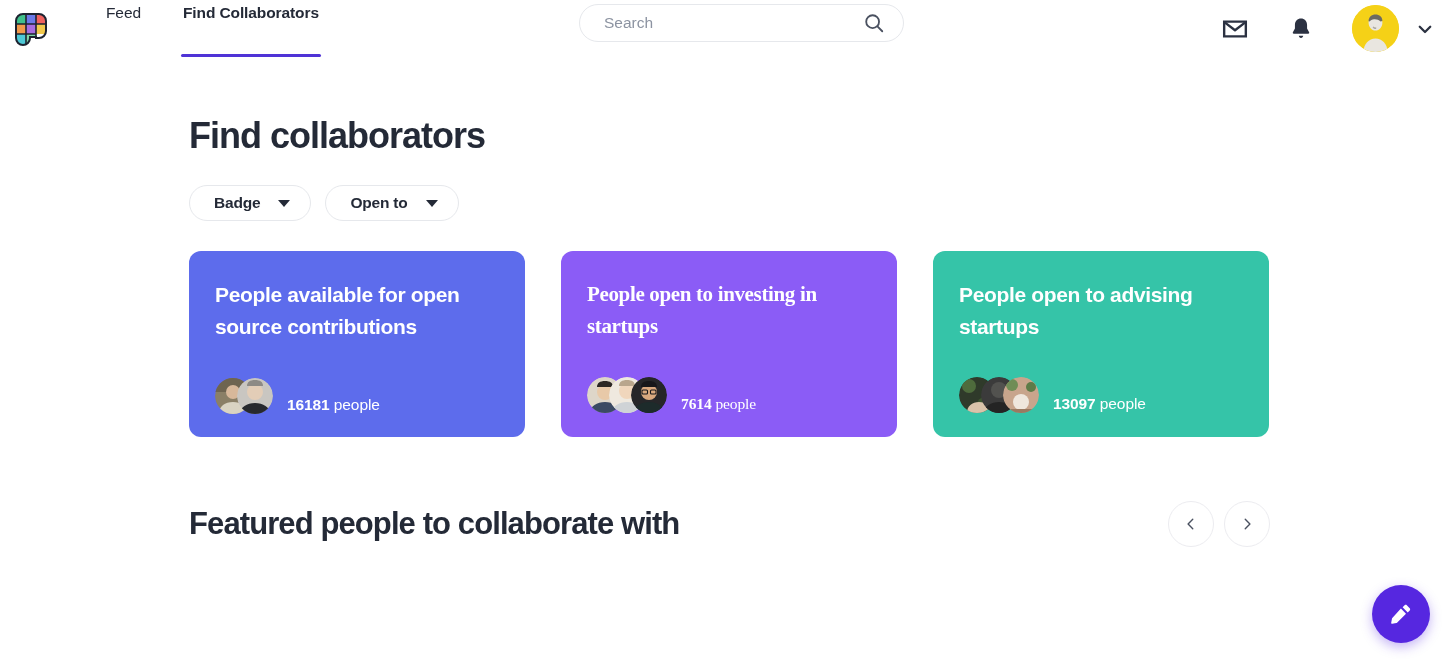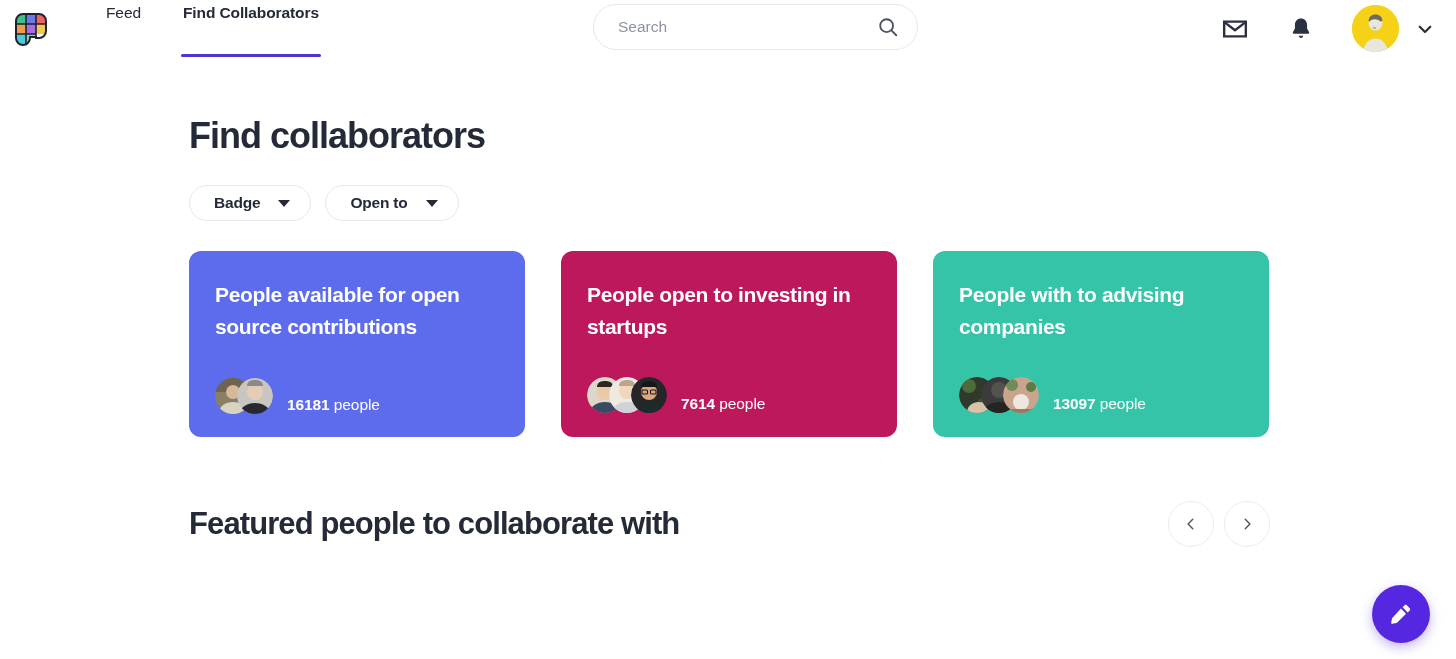--- a/index.html
+++ b/index.html
@@ -64,24 +64,24 @@
     position: absolute;
     left: 0; right: 0;
     bottom: 0;
     height: 3px;
     background: #4f33d6;
     border-radius: 2px;
   }
 
   .search-wrap {
     position: absolute;
-    left: 593px;
+    left: 579px;
     top: 4px;
     width: 325px;
-    height: 46px;
+    height: 38px;
   }
 
   .search-box {
     width: 100%;
     height: 100%;
     border: 1px solid #e6e8ec;
     border-radius: 25px;
     background: #fff;
     display: flex;
     align-items: center;
@@ -404,21 +404,21 @@
             </svg>
           </div>
         </div>
         <div class="card-count">
           <b>16181</b>
           <span>people</span>
         </div>
       </div>
     </div>
 
-    <div class="card" id="card-1" style="background: #be185d;">
+    <div class="card" id="card-1" style="background: #8b5cf6; font-family: Liberation Serif, serif;">
       <div class="card-title">People open to investing in startups</div>
       <div class="card-foot">
         <div class="stack">
           <div class="av">
             <svg viewBox="0 0 36 36" width="36" height="36">
               <circle cx="18" cy="18" r="18" fill="#ded6c9"></circle>
               <circle cx="18" cy="15" r="8" fill="#e8c9a8"></circle>
               <path d="M10 10c0-4 3-6 8-6s8 2 8 6z" fill="#2c2723"></path>
               <path d="M3 36c0-7 7-11 15-11s15 4 15 11z" fill="#3b4a63"></path>
             </svg>
@@ -443,21 +443,21 @@
           </div>
         </div>
         <div class="card-count">
           <b>7614</b>
           <span>people</span>
         </div>
       </div>
     </div>
 
     <div class="card" id="card-2" style="background: rgb(53, 196, 168);">
-      <div class="card-title">People with to advising companies</div>
+      <div class="card-title">People open to advising startups</div>
       <div class="card-foot">
         <div class="stack">
           <div class="av">
             <svg viewBox="0 0 36 36" width="36" height="36">
               <circle cx="18" cy="18" r="18" fill="#2f3a2a"></circle>
               <circle cx="10" cy="9" r="7" fill="#4e6b3c"></circle>
               <circle cx="26" cy="28" r="8" fill="#3e5531"></circle>
               <path d="M8 36c0-7 5-11 12-11s13 4 13 11z" fill="#d9c3aa"></path>
             </svg>
           </div>

